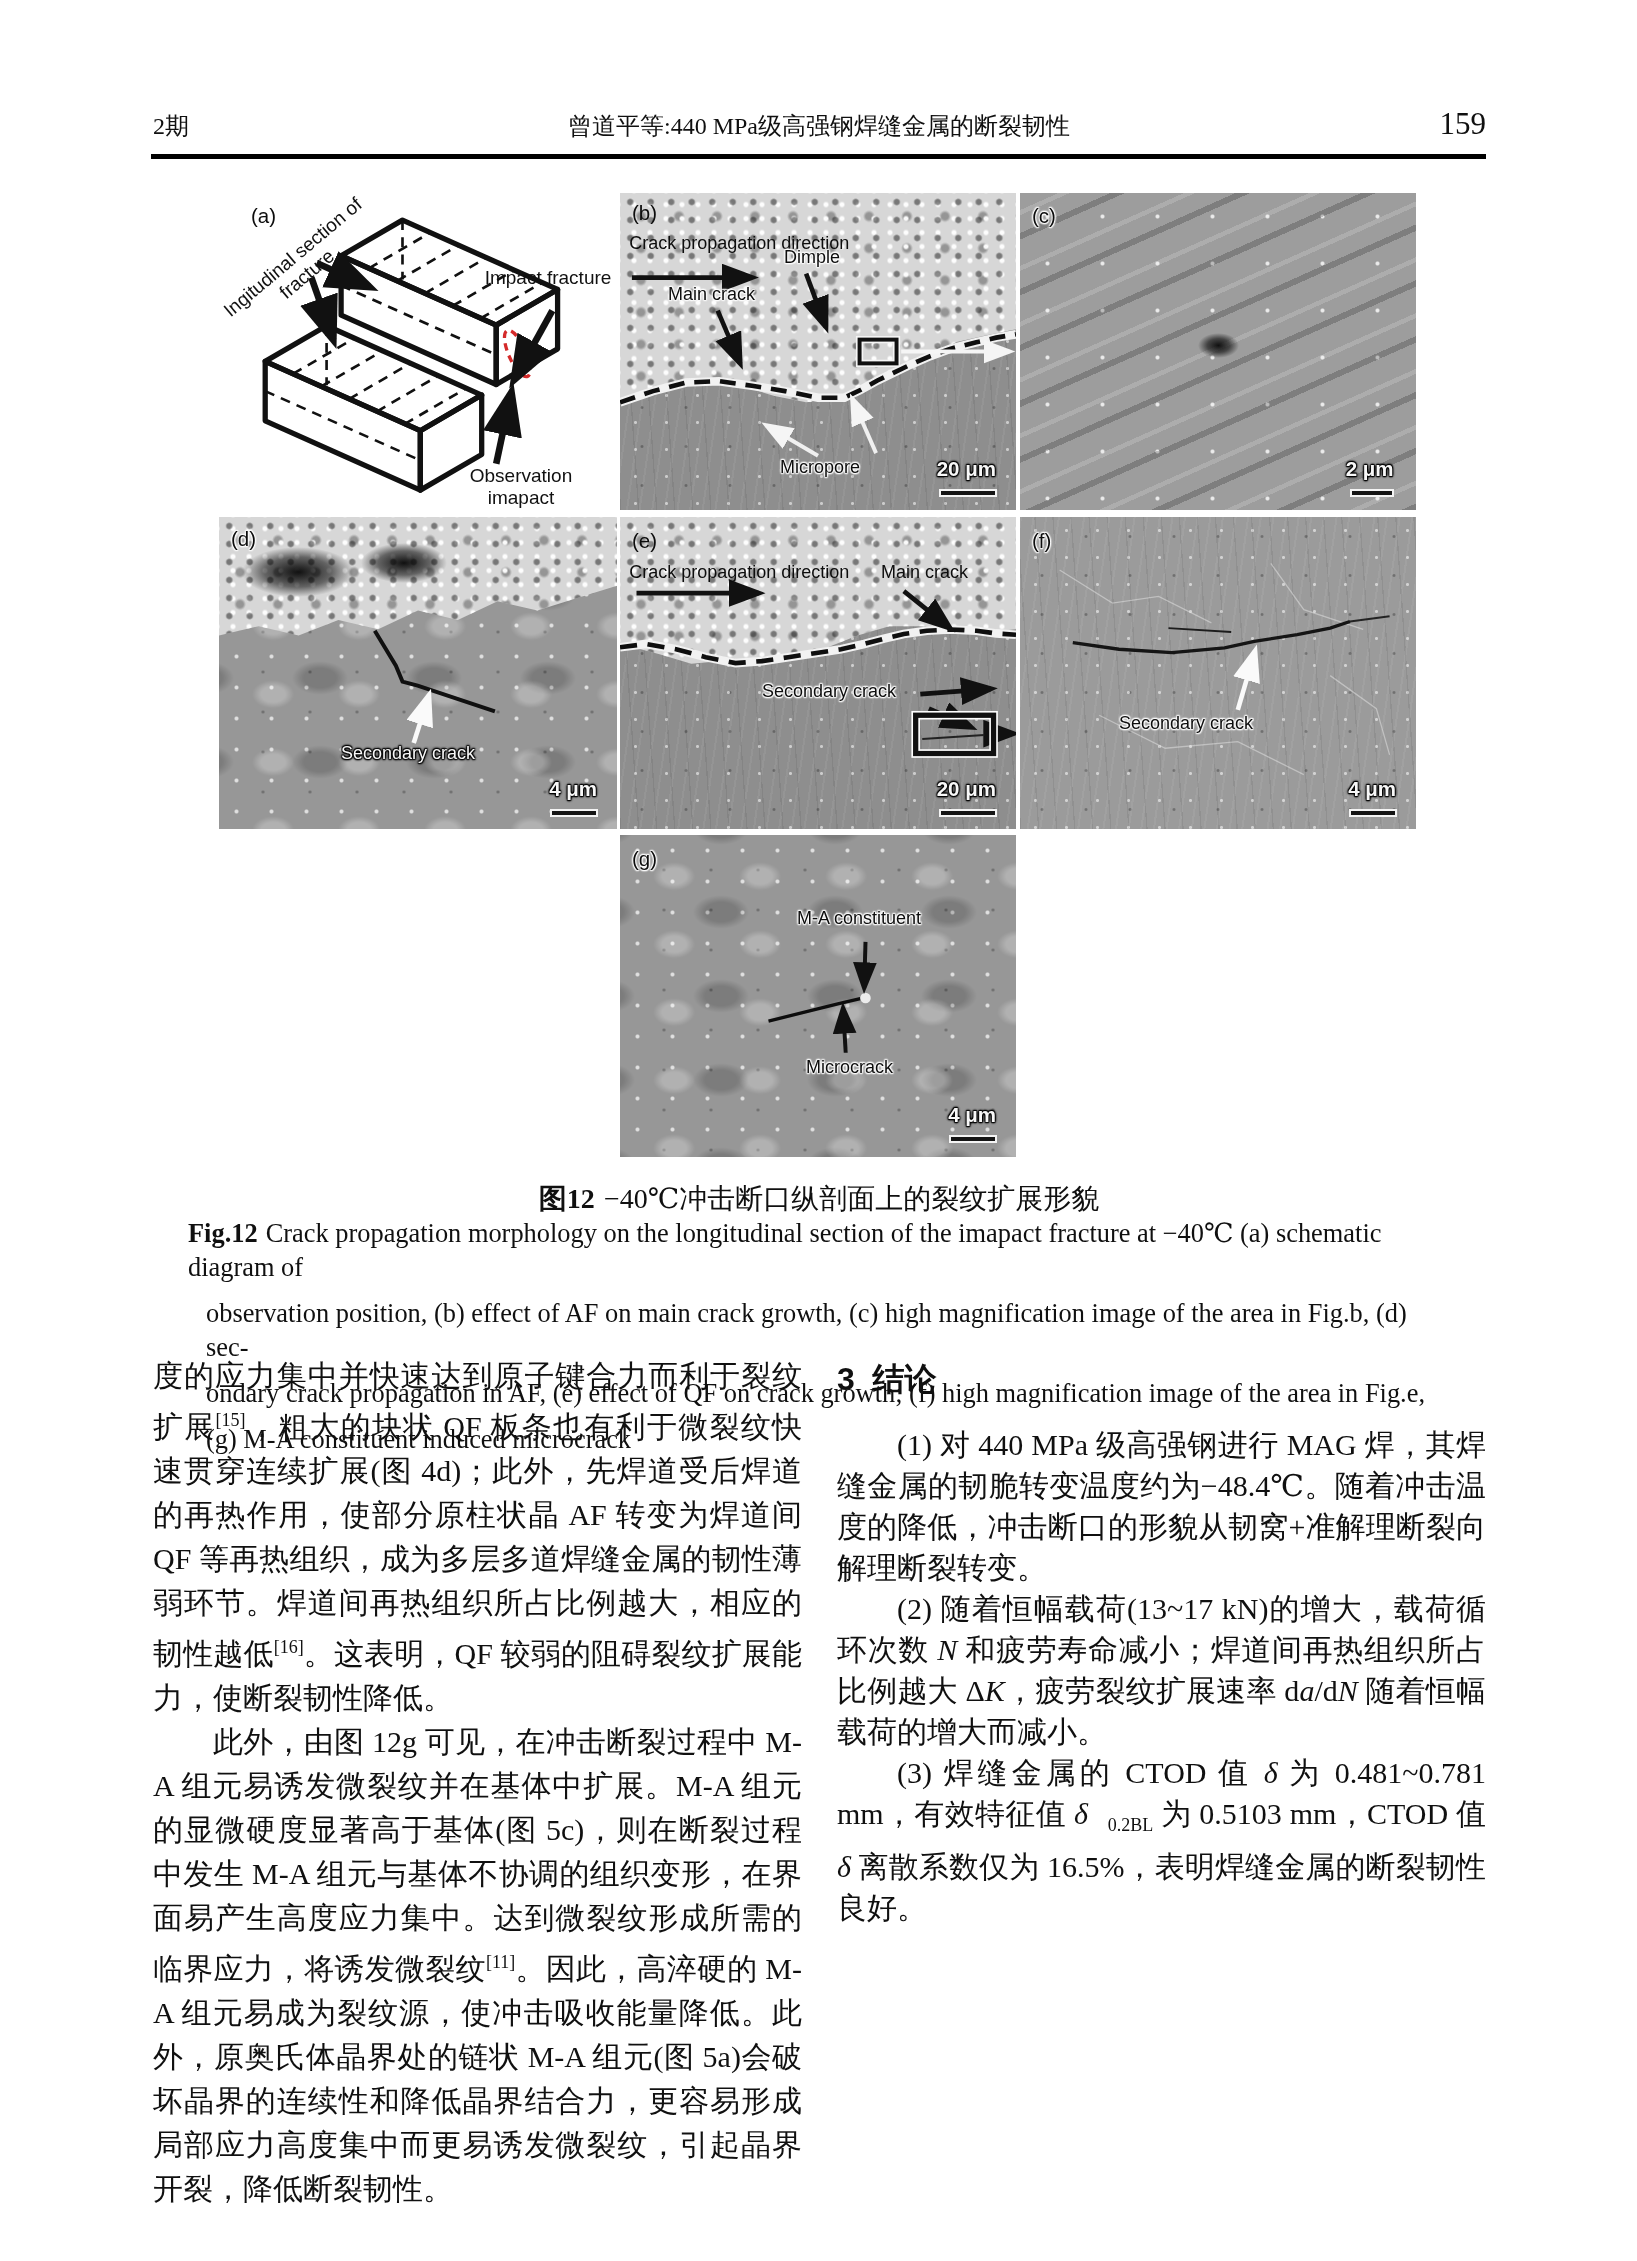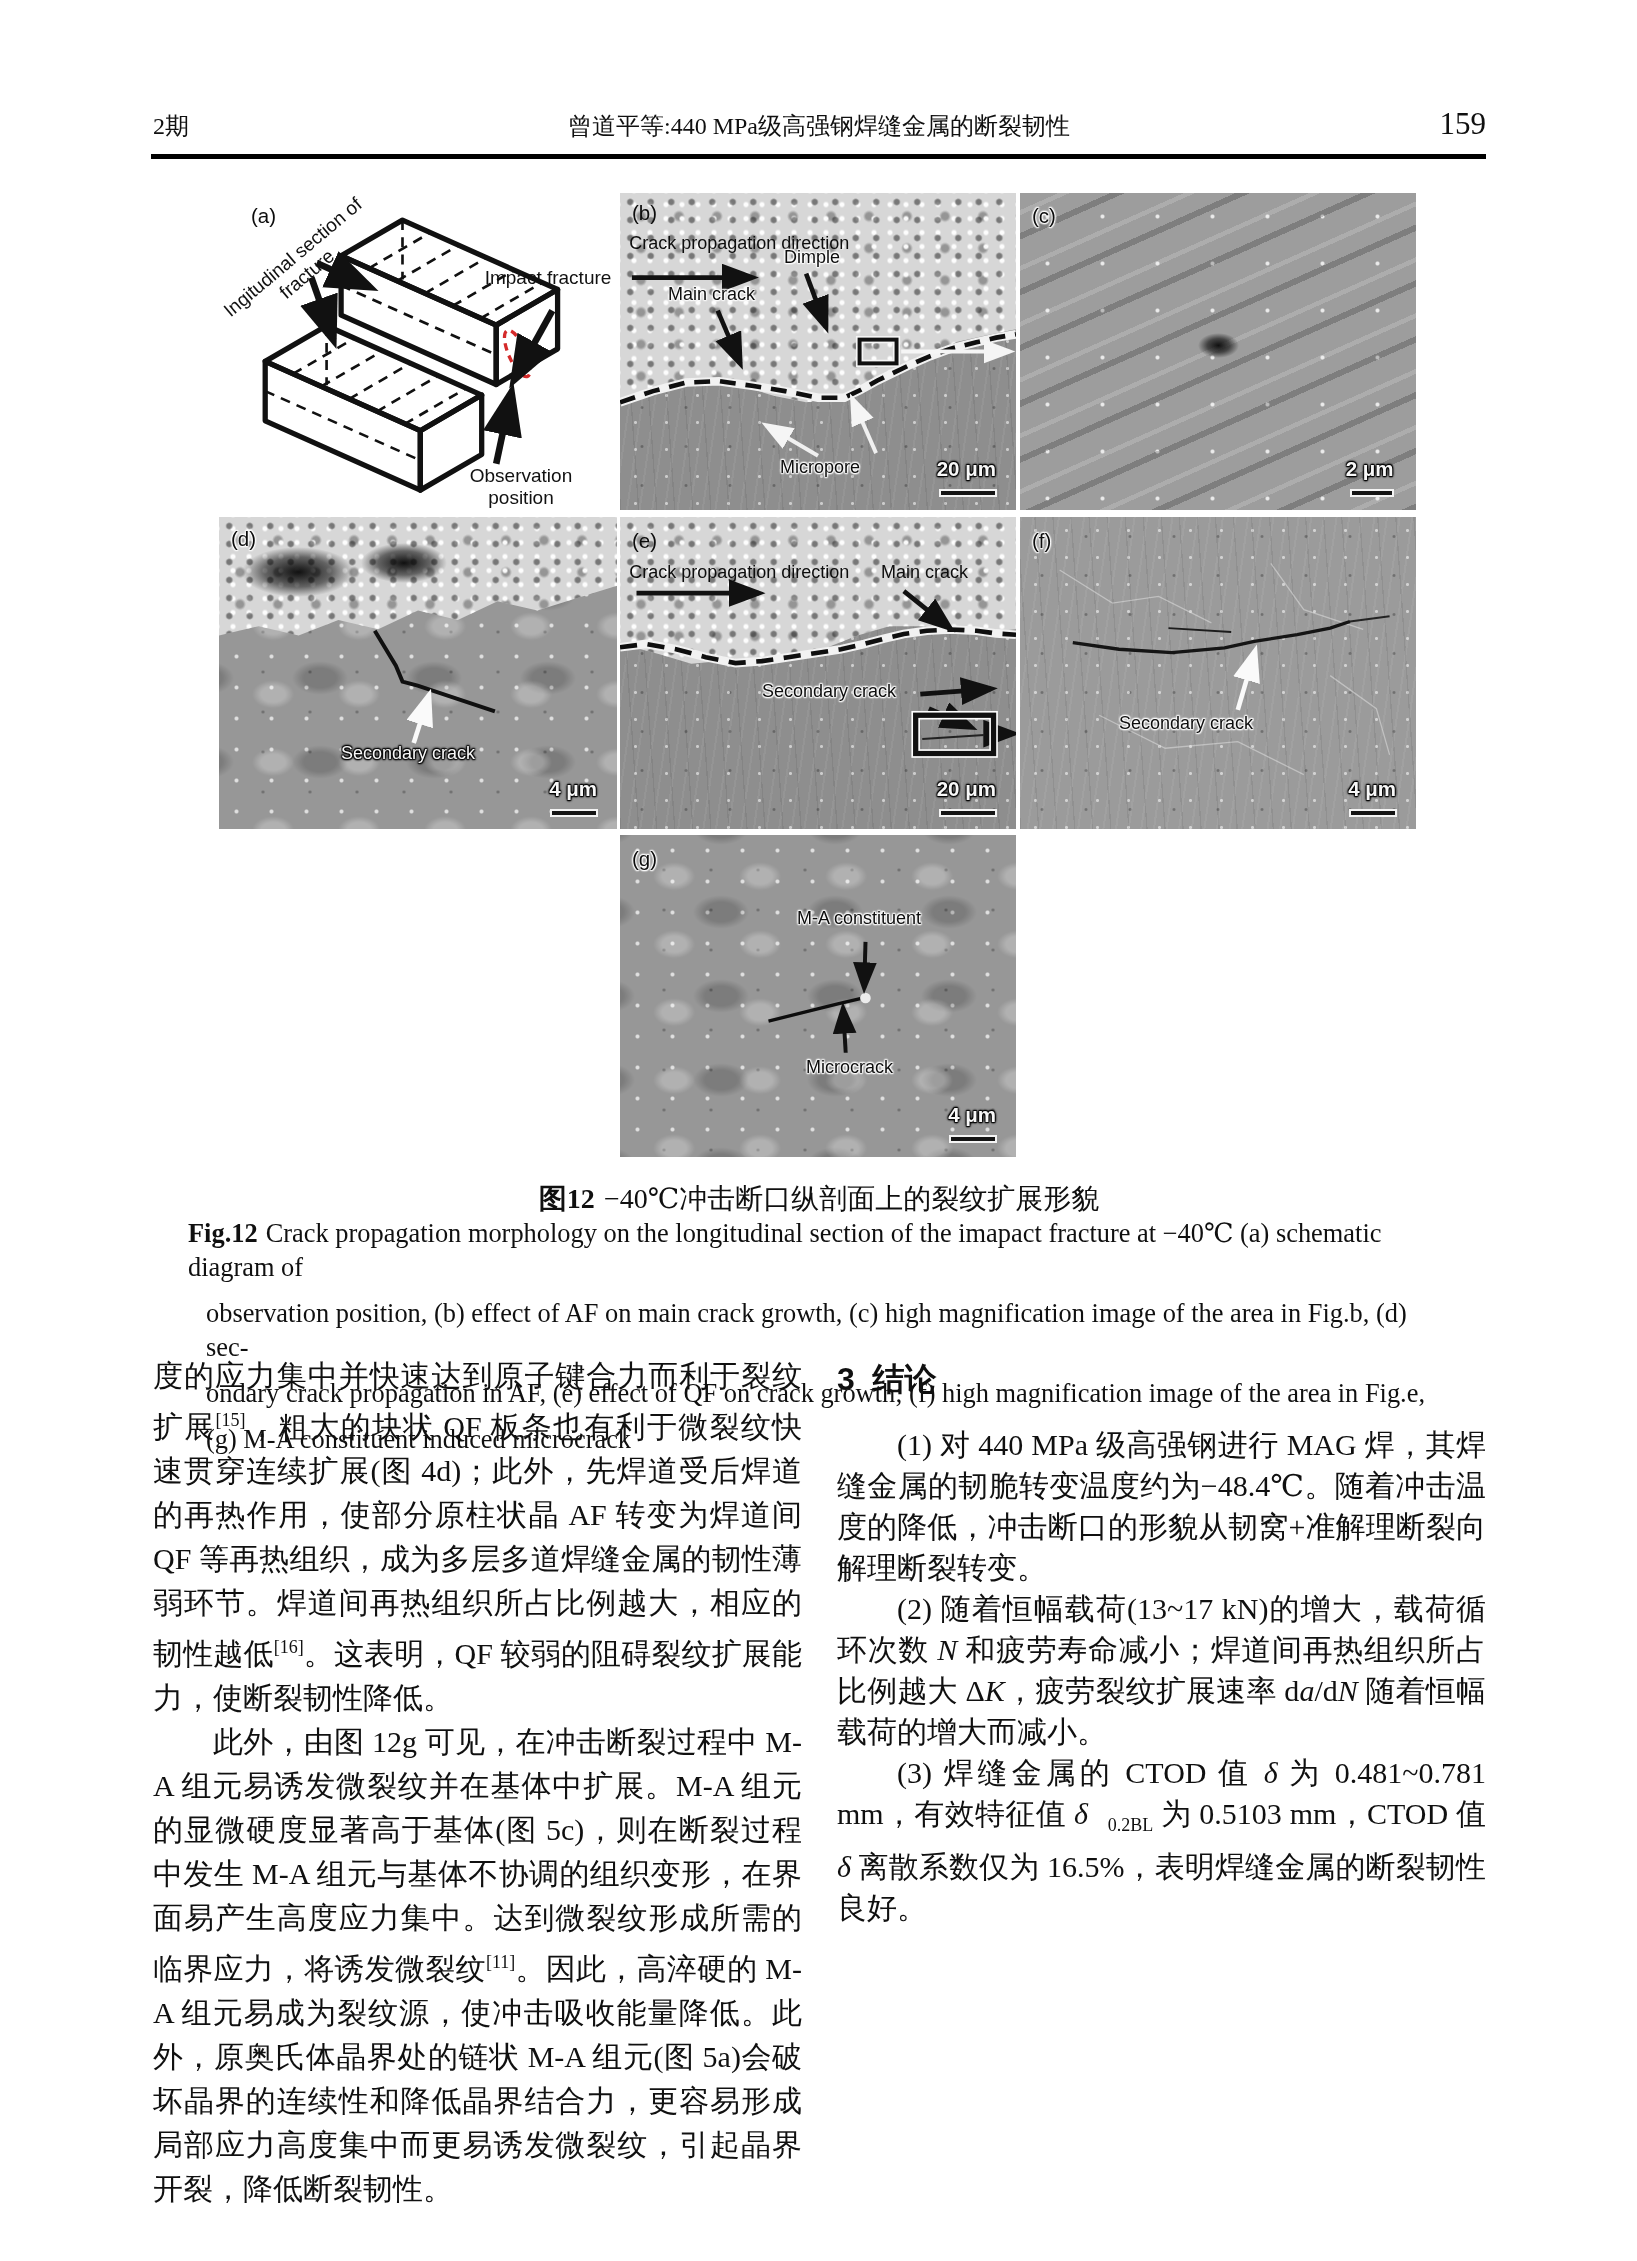--- a/index.html
+++ b/index.html
@@ -124,21 +124,21 @@
       <g stroke="#111" stroke-width="10" fill="none" marker-end="url(#am)">
         <line x1="148" y1="106" x2="228" y2="142"></line>
         <line x1="140" y1="128" x2="173" y2="222"></line>
         <line x1="505" y1="178" x2="447" y2="283"></line>
         <line x1="420" y1="410" x2="443" y2="302"></line>
       </g>
     </svg>
     <div class="lbl plain tag" style="left:32px;top:12px;">(a)</div>
     <div class="schlbl" style="left:-18.5px;top:51px;width:198px;transform:rotate(-40deg);">Ingitudinal section of fracture</div>
     <div class="schlbl" style="left:263px;top:74px;width:132px;">Impact fracture</div>
-    <div class="schlbl" style="left:223px;top:272px;width:158px;">Observation position</div>
+    <div class="schlbl" style="left:223px;top:272px;width:158px;">Observation imapact</div>
   </div>
 
   <div class="panel sem-base" style="left:620px;top:193px;width:396px;height:317px;">
     <div class="rough" style="clip-path:polygon(0 0,100% 0,100% 43%,92% 45%,85% 47%,78% 51%,70% 56%,63% 62%,55% 65%,47% 66%,39% 64%,31% 61%,24% 59%,16% 59%,8% 62%,0 66%);"></div>
     <svg viewBox="0 0 600 480">
       <defs>
         <marker id="bmb" markerWidth="9" markerHeight="9" refX="6.5" refY="3" orient="auto">
             <path d="M0,0 L8,3 L0,6 z" fill="#111"></path>
           </marker>
         <marker id="bmw" markerWidth="9" markerHeight="9" refX="6.5" refY="3" orient="auto">

